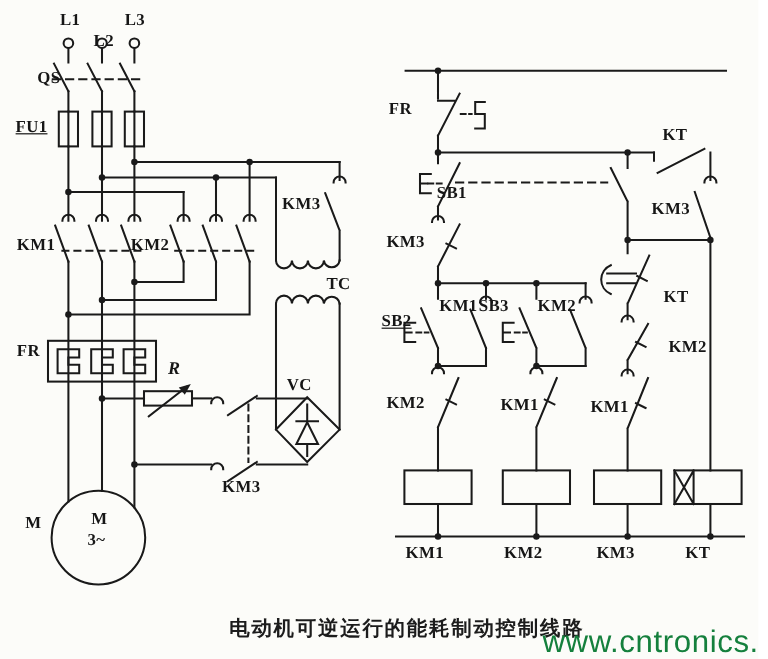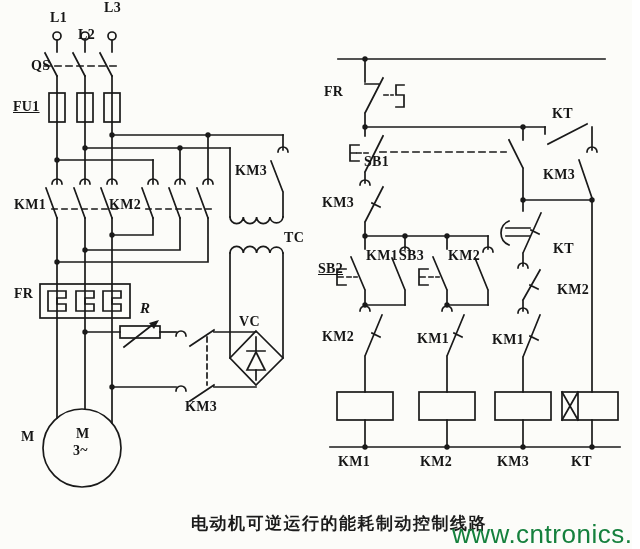--- a/index.html
+++ b/index.html
@@ -252,27 +252,27 @@
           <circle cx="447" cy="447" r="2.7"></circle>
       <circle cx="523" cy="447" r="2.7"></circle>
           <circle cx="592" cy="447" r="2.7"></circle>
     </g>
   </g>
 </svg>
 
 <div>
       <span class="lbl" style="left: 50px; top: 11px;">L1</span>
       <span class="lbl" style="left: 78px; top: 28px;">L2</span>
-      <span class="lbl" style="left: 104px; top: 1px;">L3</span>
+      <span class="lbl" style="left: 104px; top: 11px;">L3</span>
       <span class="lbl" style="left: 31px; top: 59px;">QS</span>
       <span class="lbl" style="left: 13px; top: 100px; text-decoration: underline;">FU1</span>
       <span class="lbl" style="left: 14px; top: 198px;">KM1</span>
       <span class="lbl" style="left: 109px; top: 198px;">KM2</span>
       <span class="lbl" style="left: 235px; top: 164px;">KM3</span>
-      <span class="lbl" style="left: 284px; top: 231px;">TC</span>
+      <span class="lbl" style="left: 272px; top: 231px;">TC</span>
       <span class="lbl" style="left: 14px; top: 287px;">FR</span>
       <span class="lbl" style="left: 140px; top: 301px; font-size: 15px; font-style: italic;">R</span>
       <span class="lbl" style="left: 239px; top: 315px;">VC</span>
       <span class="lbl" style="left: 185px; top: 400px;">KM3</span>
       <span class="lbl" style="left: 21px; top: 430px;">M</span>
       <span class="lbl" style="left: 76px; top: 427px;">M</span>
       <span class="lbl" style="left: 73px; top: 444px;">3~</span>
       <span class="lbl" style="left: 324px; top: 85px;">FR</span>
       <span class="lbl" style="left: 324px; top: 155px; margin-left: 40px;">SB1</span>
       <span class="lbl" style="left: 322px; top: 196px;">KM3</span>

